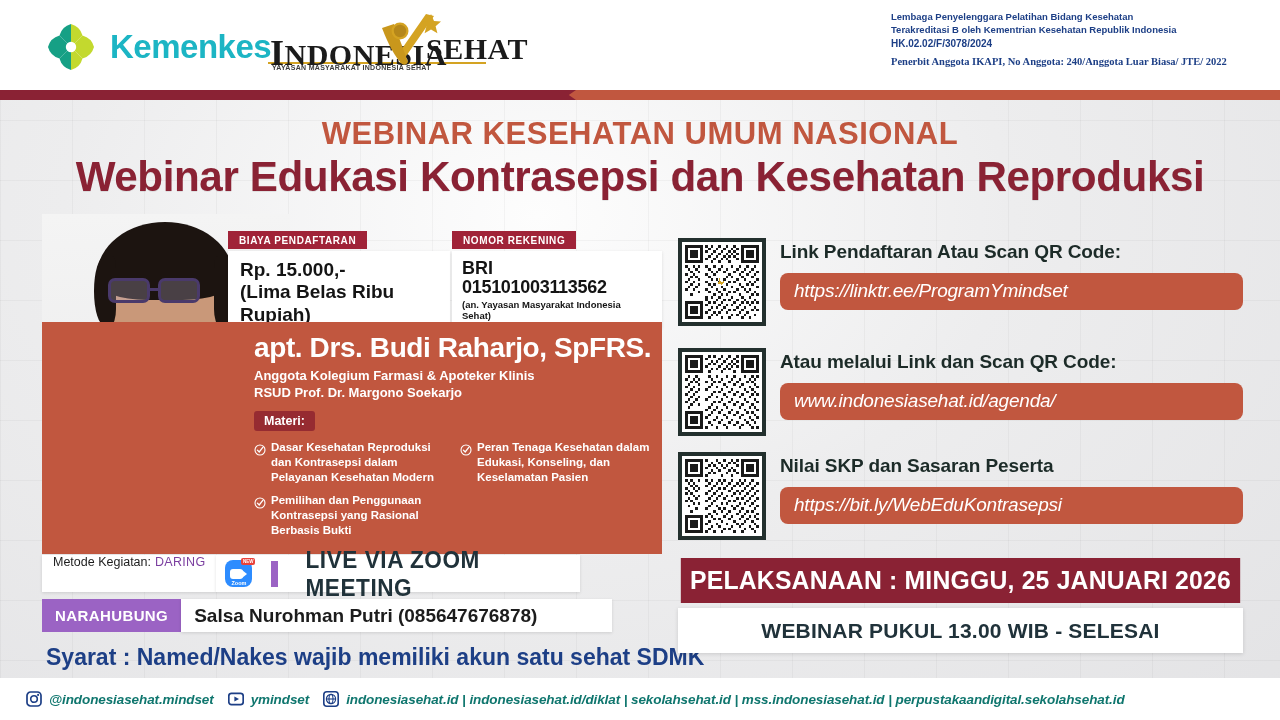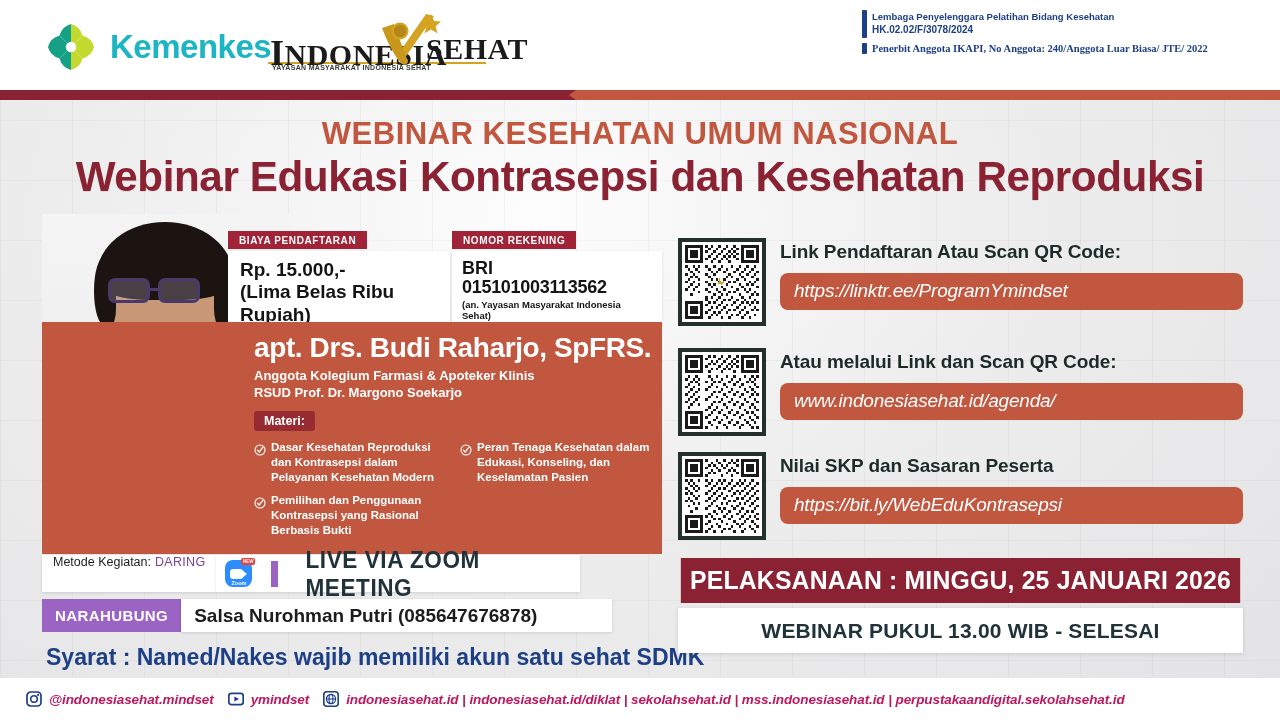--- a/index.html
+++ b/index.html
@@ -42,21 +42,21 @@
     font-size:30px; color:#1b1b1b; letter-spacing:.5px;
   }
   .is-sub {
     position:absolute; left:4px; top:46px;
     font-size:7px; font-weight:bold; color:#3a3a3a; letter-spacing:.3px;
   }
   .is-rule { position:absolute; left:0; top:44px; width:218px; height:2px; background:#d4a322; }
   .is-check { position:absolute; left:108px; top:-4px; width:66px; height:56px; }
 
   .accred { position:absolute; right:18px; top:10px; width:400px; }
-  .accred-block { display:flex; gap:5px; margin-bottom:5px; }
+  .accred-block { display:flex; gap:24px; margin-bottom:5px;align-items:flex-end; }
   .accred-bar { width:5px; background:#1d3f86; border-radius:1px; flex:0 0 5px; }
   .accred-lines { font-size:9.5px; color:#1d3f86; line-height:1.42; font-weight:600; }
   .accred-lines .strong { font-weight:bold; font-size:10px; }
   .accred2 { font-family:"Liberation Serif", serif; font-weight:bold; font-size:10.5px; color:#1d3f86; }
 
   
   .divider { position:absolute; left:0; top:90px; width:1280px; height:10px; }
   .divider .d-left  { position:absolute; left:0; top:0; width:570px; height:10px; background:#8a2234; }
   .divider .d-right { position:absolute; left:560px; top:0; width:720px; height:10px; background:#c1573f; }
   .divider .d-notch { position:absolute; left:560px; top:0; width:16px; height:10px; background:#8a2234;
@@ -213,21 +213,21 @@
     font-size:21px; font-weight:bold; letter-spacing:.2px;
     box-shadow:0 1px 4px rgba(0,0,0,.14);
   }
 
   
   .footer {
     position:absolute; left:0; bottom:0; width:1280px; height:42px;
     background:#fff; display:flex; align-items:center; gap:14px; padding-left:26px;
   }
   .fi { display:flex; align-items:center; gap:7px; }
-  .fi-label { font-size:13.5px; font-weight:bold; font-style:italic; color:#be185d; letter-spacing:-.1px;text-align:center; }
+  .fi-label { font-size:13.5px; font-weight:bold; font-style:italic; color:#0f766e; letter-spacing:-.1px;text-align:center; }
   .ico { width:16px; height:16px; flex:0 0 16px; }
 </style>
 </head>
 <body>
 
 <div id="poster">
 
   <div class="header">
 
     <div class="logo-kemenkes">
@@ -262,20 +262,21 @@
       </div>
       <div class="is-sehat">SEHAT</div>
       <div class="is-sub">YAYASAN MASYARAKAT INDONESIA SEHAT</div>
     </div>
 
     <div class="accred">
       <div class="accred-block">
         <div class="accred-bar"></div>
         <div class="accred-lines">
           <div>Lembaga Penyelenggara Pelatihan Bidang Kesehatan</div>
+          <div>Terakreditasi B oleh Kementrian Kesehatan Republik Indonesia</div>
           <div class="strong">HK.02.02/F/3078/2024</div>
         </div>
       </div>
       <div class="accred-block">
         <div class="accred-bar"></div>
         <div class="accred2">Penerbit Anggota IKAPI, No Anggota: 240/Anggota Luar Biasa/ JTE/ 2022</div>
       </div>
     </div>
   </div>
 

